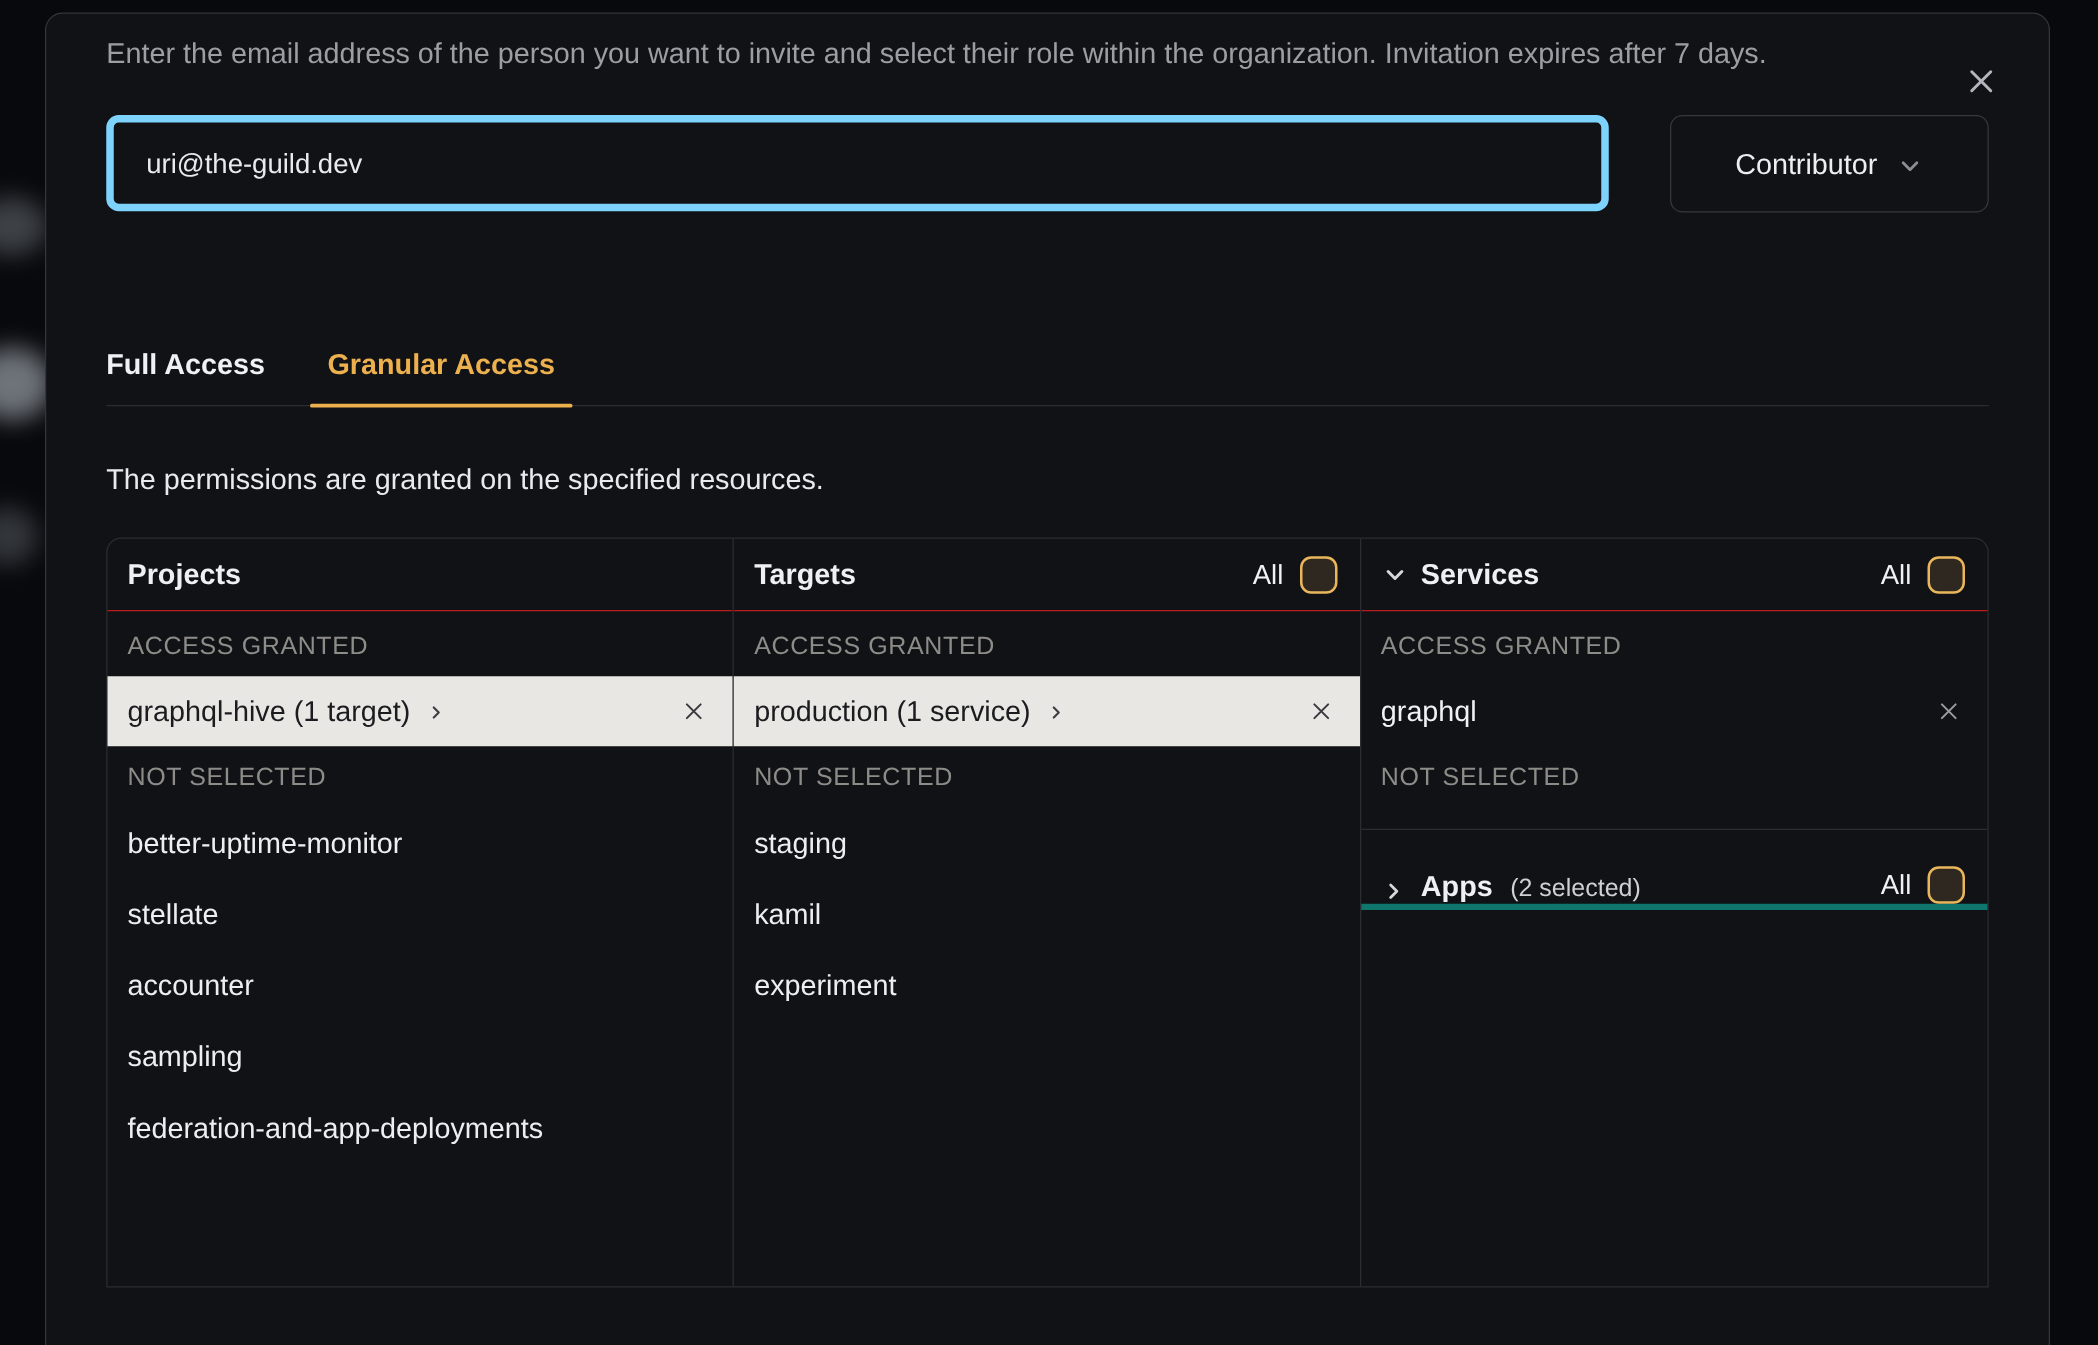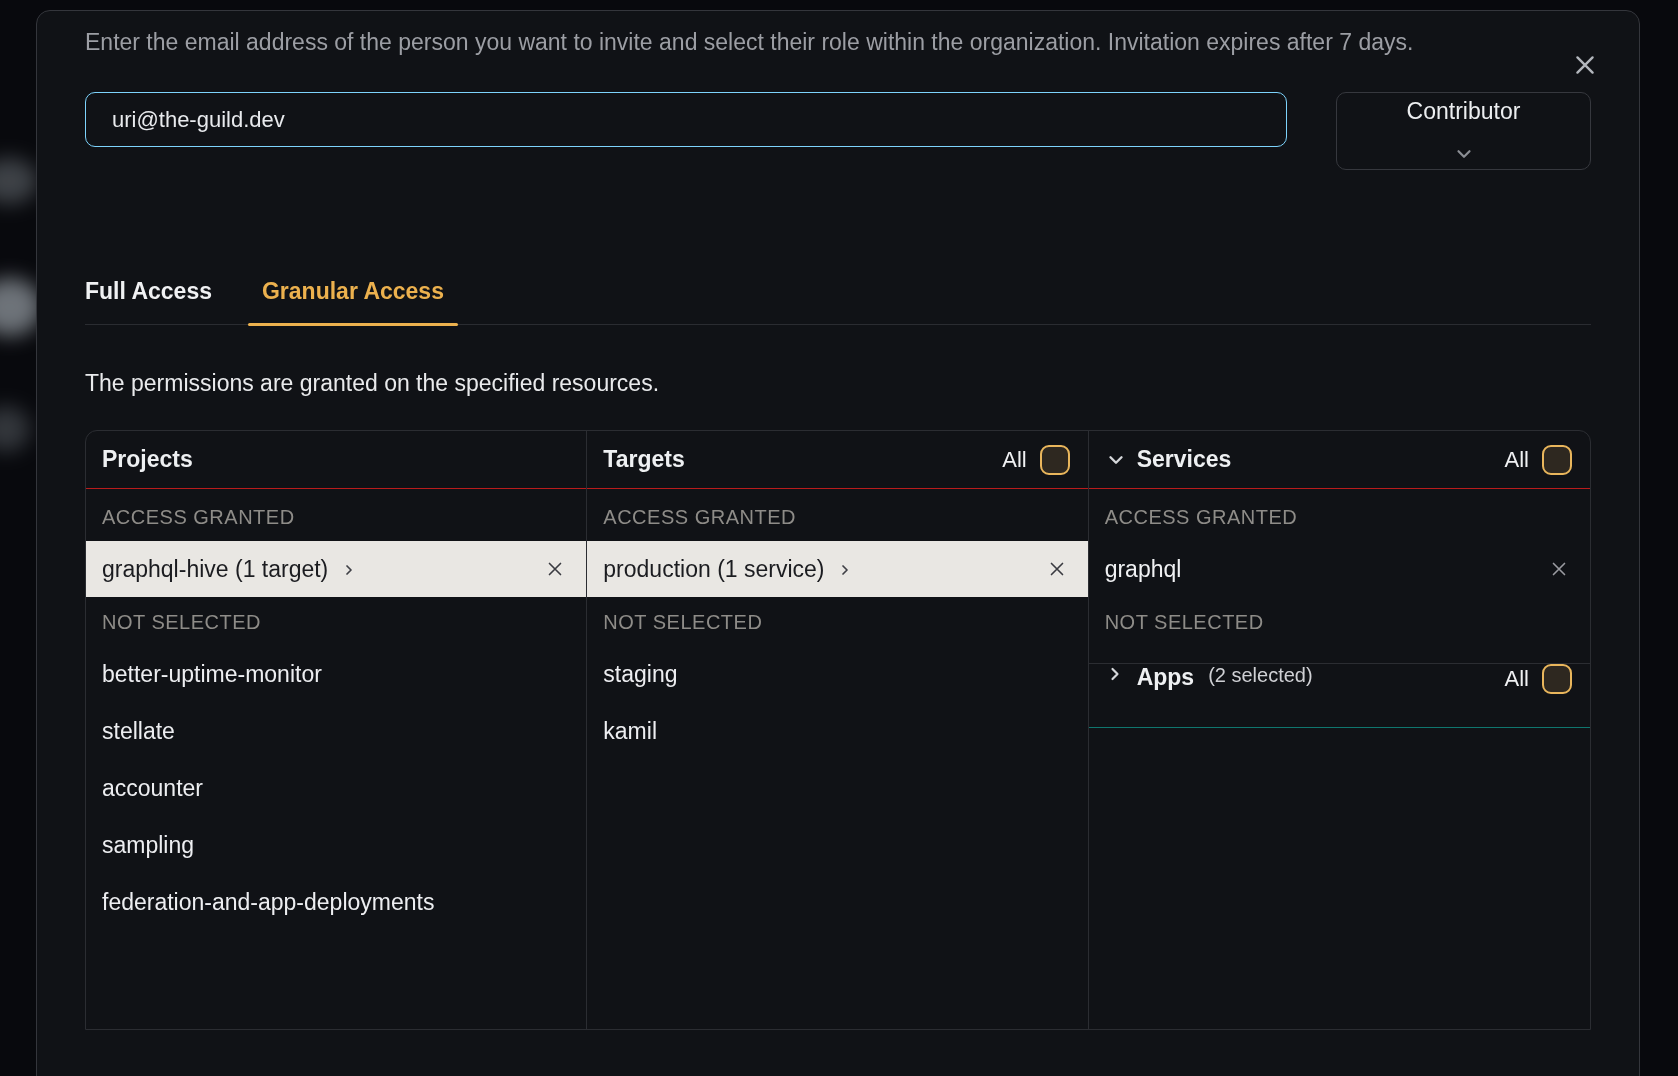--- a/index.html
+++ b/index.html
@@ -27,30 +27,29 @@
     display:flex; align-items:center; justify-content:center;
   }
   .modal h1 {
     margin:46px 0 0; font-size:29px; line-height:34px; font-weight:700;
     color:#f2f3f5; letter-spacing:.2px;
   }
   .desc { margin:13px 0 0; font-size:23px; line-height:36px; color:#9c9ea4; }
 
   .invite-row { display:flex; gap:49px; margin-top:32px; }
   .email-input {
-    flex:1; height:55px; background:transparent; border:1px solid #7dd3fc;
+    flex:1; height:77px; background:transparent; border:6px solid #7dd3fc;
     border-radius:10px; padding:0 26px; font-size:22px; color:#e8eaed;
     font-family:"Liberation Sans", sans-serif; outline:none;
   }
   .role-btn {
     width:255px; height:78px; background:transparent; border:1px solid #36383e;
     border-radius:10px; display:flex; align-items:center; justify-content:center;
     gap:15px; font-size:23px; color:#eceef0; cursor:pointer;
     font-family:"Liberation Sans", sans-serif;
-    flex-direction:column;
   }
   .role-btn svg { color:#8b8e94; margin-top:3px; }
 
   .tabs { margin-top:108px; display:flex; border-bottom:1px solid #2a2c31; }
   .tab {
     position:relative; font-weight:700; font-size:23px; color:#f0f1f3;
     padding:0 14px 19px; cursor:pointer;
   }
   .tab.first { padding-left:0; padding-right:0; margin-right:36px; }
   .tab.active { color:#ecb14e; }
@@ -104,21 +103,21 @@
     padding:0 20px 0 16px; font-size:23px; color:#f0f1f3;
   }
   .svc-input {
     margin:10px 16px 0; width:298px; height:41px; background:#4e5055; border:none;
     border-radius:2px; padding:0 12px; font-size:23px; color:#e4e4e6;
     font-family:"Liberation Sans", sans-serif; outline:none;
   }
   .svc-input::placeholder { color:#c9c9cc; opacity:1; }
   .apps-row {
     margin-top:17px; height:65px; flex:0 0 65px; border-top:1px solid #2b2d32;
-    border-bottom:1px solid #0f766e; display:flex; align-items:flex-start;
+    border-bottom:5px solid #0f766e; display:flex; align-items:flex-end;
     padding:0 18px 0 16px; gap:12px; cursor:pointer;
   }
   .apps-row .apps-chev { color:#d6d8db; display:flex; }
   .apps-title { font-size:23px; font-weight:700; color:#eef0f2; }
   .apps-count { font-size:20px; color:#cfd0d4; margin-left:2px; }
 </style>
 </head>
 <body>
 
 <div class="blob b1"></div>
@@ -206,20 +205,21 @@
           <span style="display:flex;">
             <svg width="22" height="22" viewBox="0 0 24 24" fill="none" stroke="currentColor" stroke-width="1.8" stroke-linecap="round">
                 <path d="M6 6l12 12M18 6L6 18"></path>
               </svg>
           </span>
         </button>
       </div>
       <div class="slabel second">NOT SELECTED</div>
       <div class="item">staging</div>
       <div class="item">kamil</div>
+      <div class="item">experiment</div>
     </section>
 
     <section class="col last">
       <div class="col-header">
         <span class="hdr-chev">
           <svg width="22" height="22" viewBox="0 0 24 24" fill="none" stroke="currentColor" stroke-width="2.6" stroke-linecap="round" stroke-linejoin="round">
               <path d="M6 9l6 6 6-6"></path>
             </svg>
         </span>
         <span class="col-title">Services</span>

